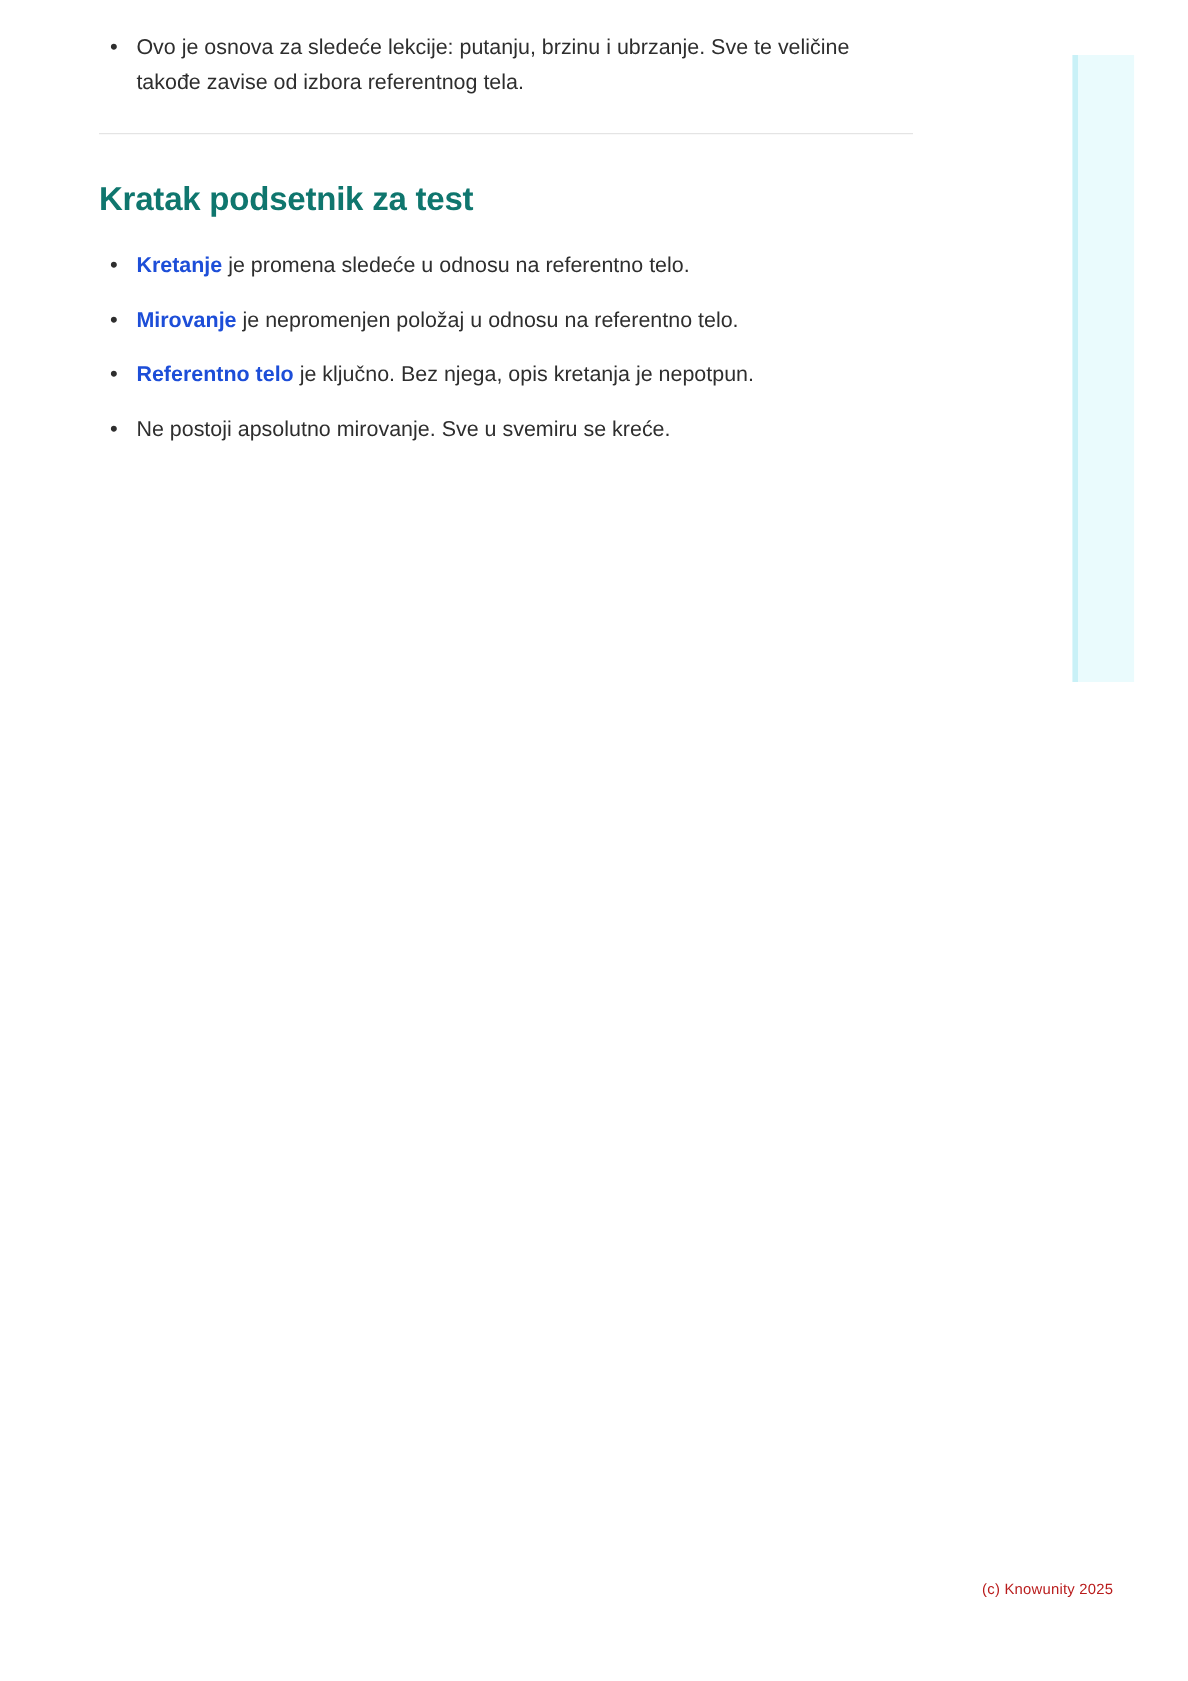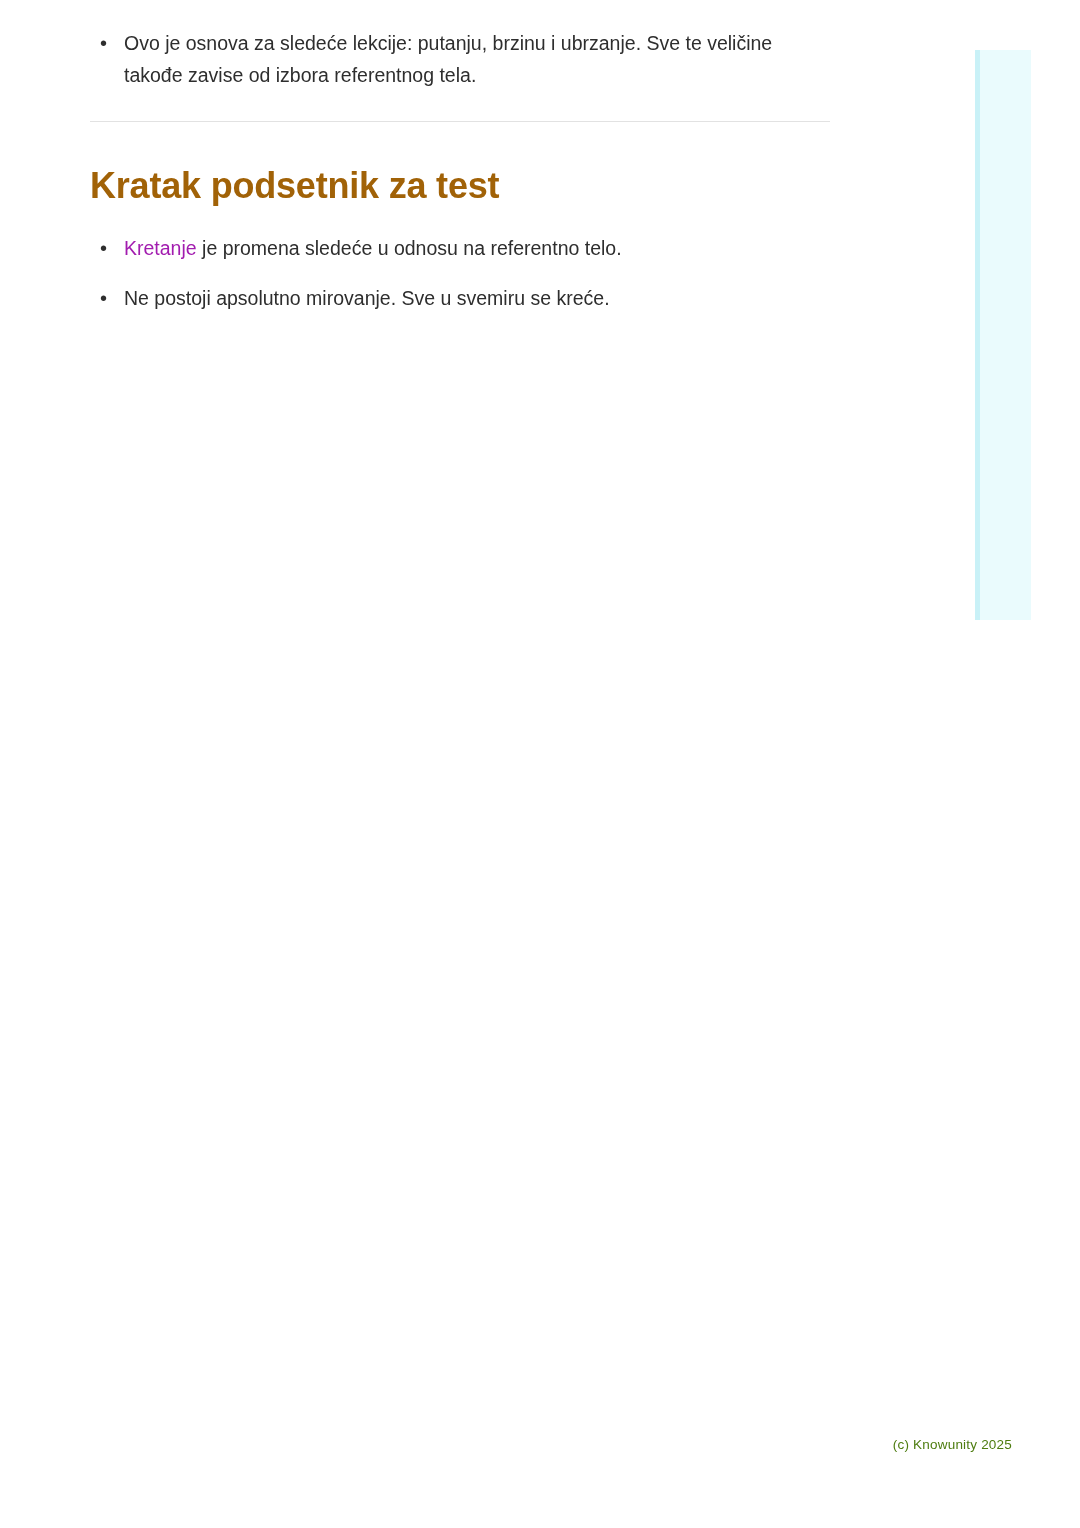--- a/index.html
+++ b/index.html
@@ -74,43 +74,43 @@
   }
 
   hr.divider {
     border: 0;
     border-top: 1px solid #e2e2e2;
     margin: 30px 0 0 0;
     width: 740px;
   }
 
   h2.section-title {
-    font-size: 36px;
+    font-size: 30px;
     line-height: 1.2;
     font-weight: bold;
-    color: #a16207;
+    color: #0f766e;
     margin: 42px 0 26px 0;
     letter-spacing: -0.2px;
   }
 
   .recap-list li {
     margin-bottom: 21px;
   }
 
-  b, strong { font-weight: normal; color: #a21caf; }
+  b, strong { font-weight: bold; color: #1d4ed8; }
   em { font-style: italic; color: #3a3a3a; }
 
   .footer {
     position: absolute;
     left: 0;
     top: 1437px;
     width: 1012px;
     text-align: right;
     font-size: 13.5px;
-    color: #4d7c0f;
+    color: #b91c1c;
     letter-spacing: 0.2px;
   }
 </style>
 </head>
 <body>
 
 <div class="page">
 
   <div class="side-band"></div>
   <div class="side-band-edge"></div>
@@ -120,20 +120,22 @@
     <ul class="bullets intro-list">
       <li><span>Ovo je osnova za sledeće lekcije: putanju, brzinu i ubrzanje. Sve te veličine takođe zavise od izbora referentnog tela.</span></li>
     </ul>
 
     <hr class="divider">
 
     <h2 class="section-title">Kratak podsetnik za test</h2>
 
     <ul class="bullets recap-list">
       <li><b>Kretanje</b><span> je promena sledeće u odnosu na referentno telo.</span></li>
+      <li><b>Mirovanje</b><span> je nepromenjen položaj u odnosu na referentno telo.</span></li>
+      <li><b>Referentno telo</b><span> je ključno. Bez njega, opis kretanja je nepotpun.</span></li>
       <li><span>Ne postoji apsolutno mirovanje. Sve u svemiru se kreće.</span></li>
     </ul>
 
   </div>
 
   <div class="footer">(c) Knowunity 2025</div>
 
 </div>
 
 </body></html>

